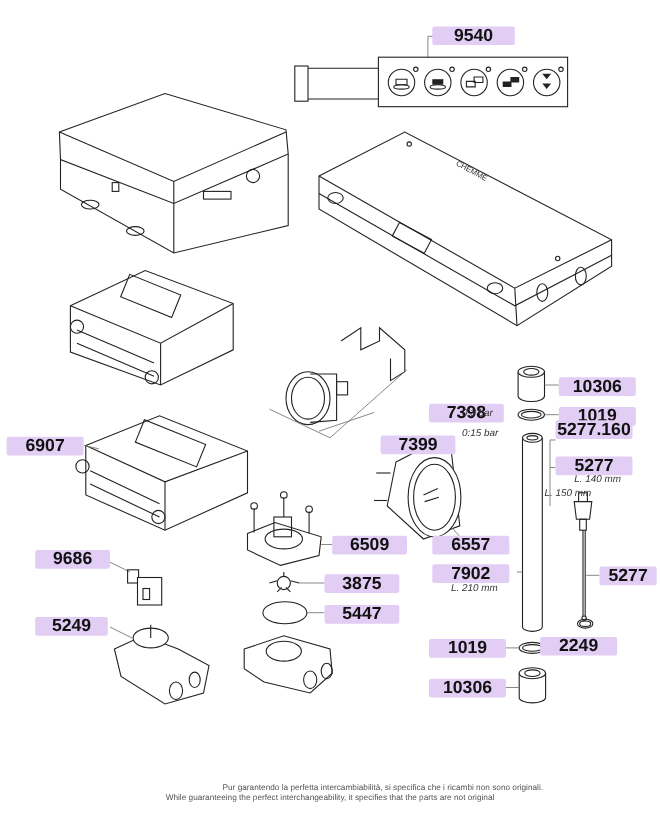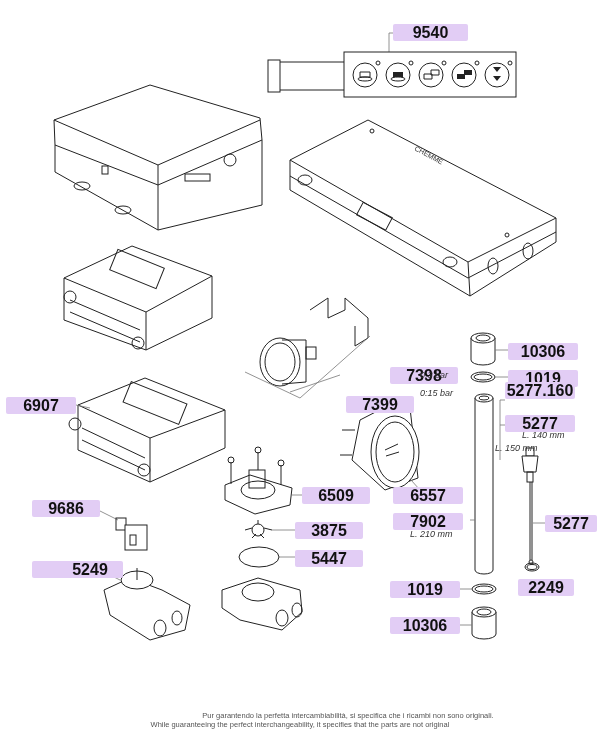--- a/index.html
+++ b/index.html
@@ -230,19 +230,19 @@
 
 <div class="lbl" style="left:6px;top:397px;width:70px;">6907</div>
 <div class="lbl" style="left:302px;top:487px;width:68px;">6509</div>
 <div class="lbl" style="left:393px;top:487px;width:70px;">6557</div>
 <div class="lbl" style="left:32px;top:500px;width:68px;">9686</div>
 <div class="lbl" style="left:295px;top:522px;width:68px;">3875</div>
 <div class="lbl" style="left:393px;top:513px;width:70px;">7902</div>
 <div class="note" style="left:410px;top:529px;">L. 210 mm</div>
 <div class="lbl" style="left:545px;top:515px;width:52px;">5277</div>
 <div class="lbl" style="left:295px;top:550px;width:68px;">5447</div>
-<div class="lbl" style="left:32px;top:561px;width:66px;padding-left:25px;">5249</div>
-<div class="lbl" style="left:518px;top:579px;width:56px;">2249</div>
+<div class="lbl" style="left:32px;top:561px;width:66px;">5249</div>
+<div class="lbl" style="left:491px;top:579px;width:70px;">2249</div>
 <div class="lbl" style="left:390px;top:581px;width:70px;">1019</div>
 <div class="lbl" style="left:390px;top:617px;width:70px;">10306</div>
 
 <div class="footer" style="top:711px;margin-left:48px;">Pur garantendo la perfetta intercambiabilità, si specifica che i ricambi non sono originali.</div>
 <div class="footer" style="top:720px;">While guaranteeing the perfect interchangeability, it specifies that the parts are not original</div>
 
 </body></html>

